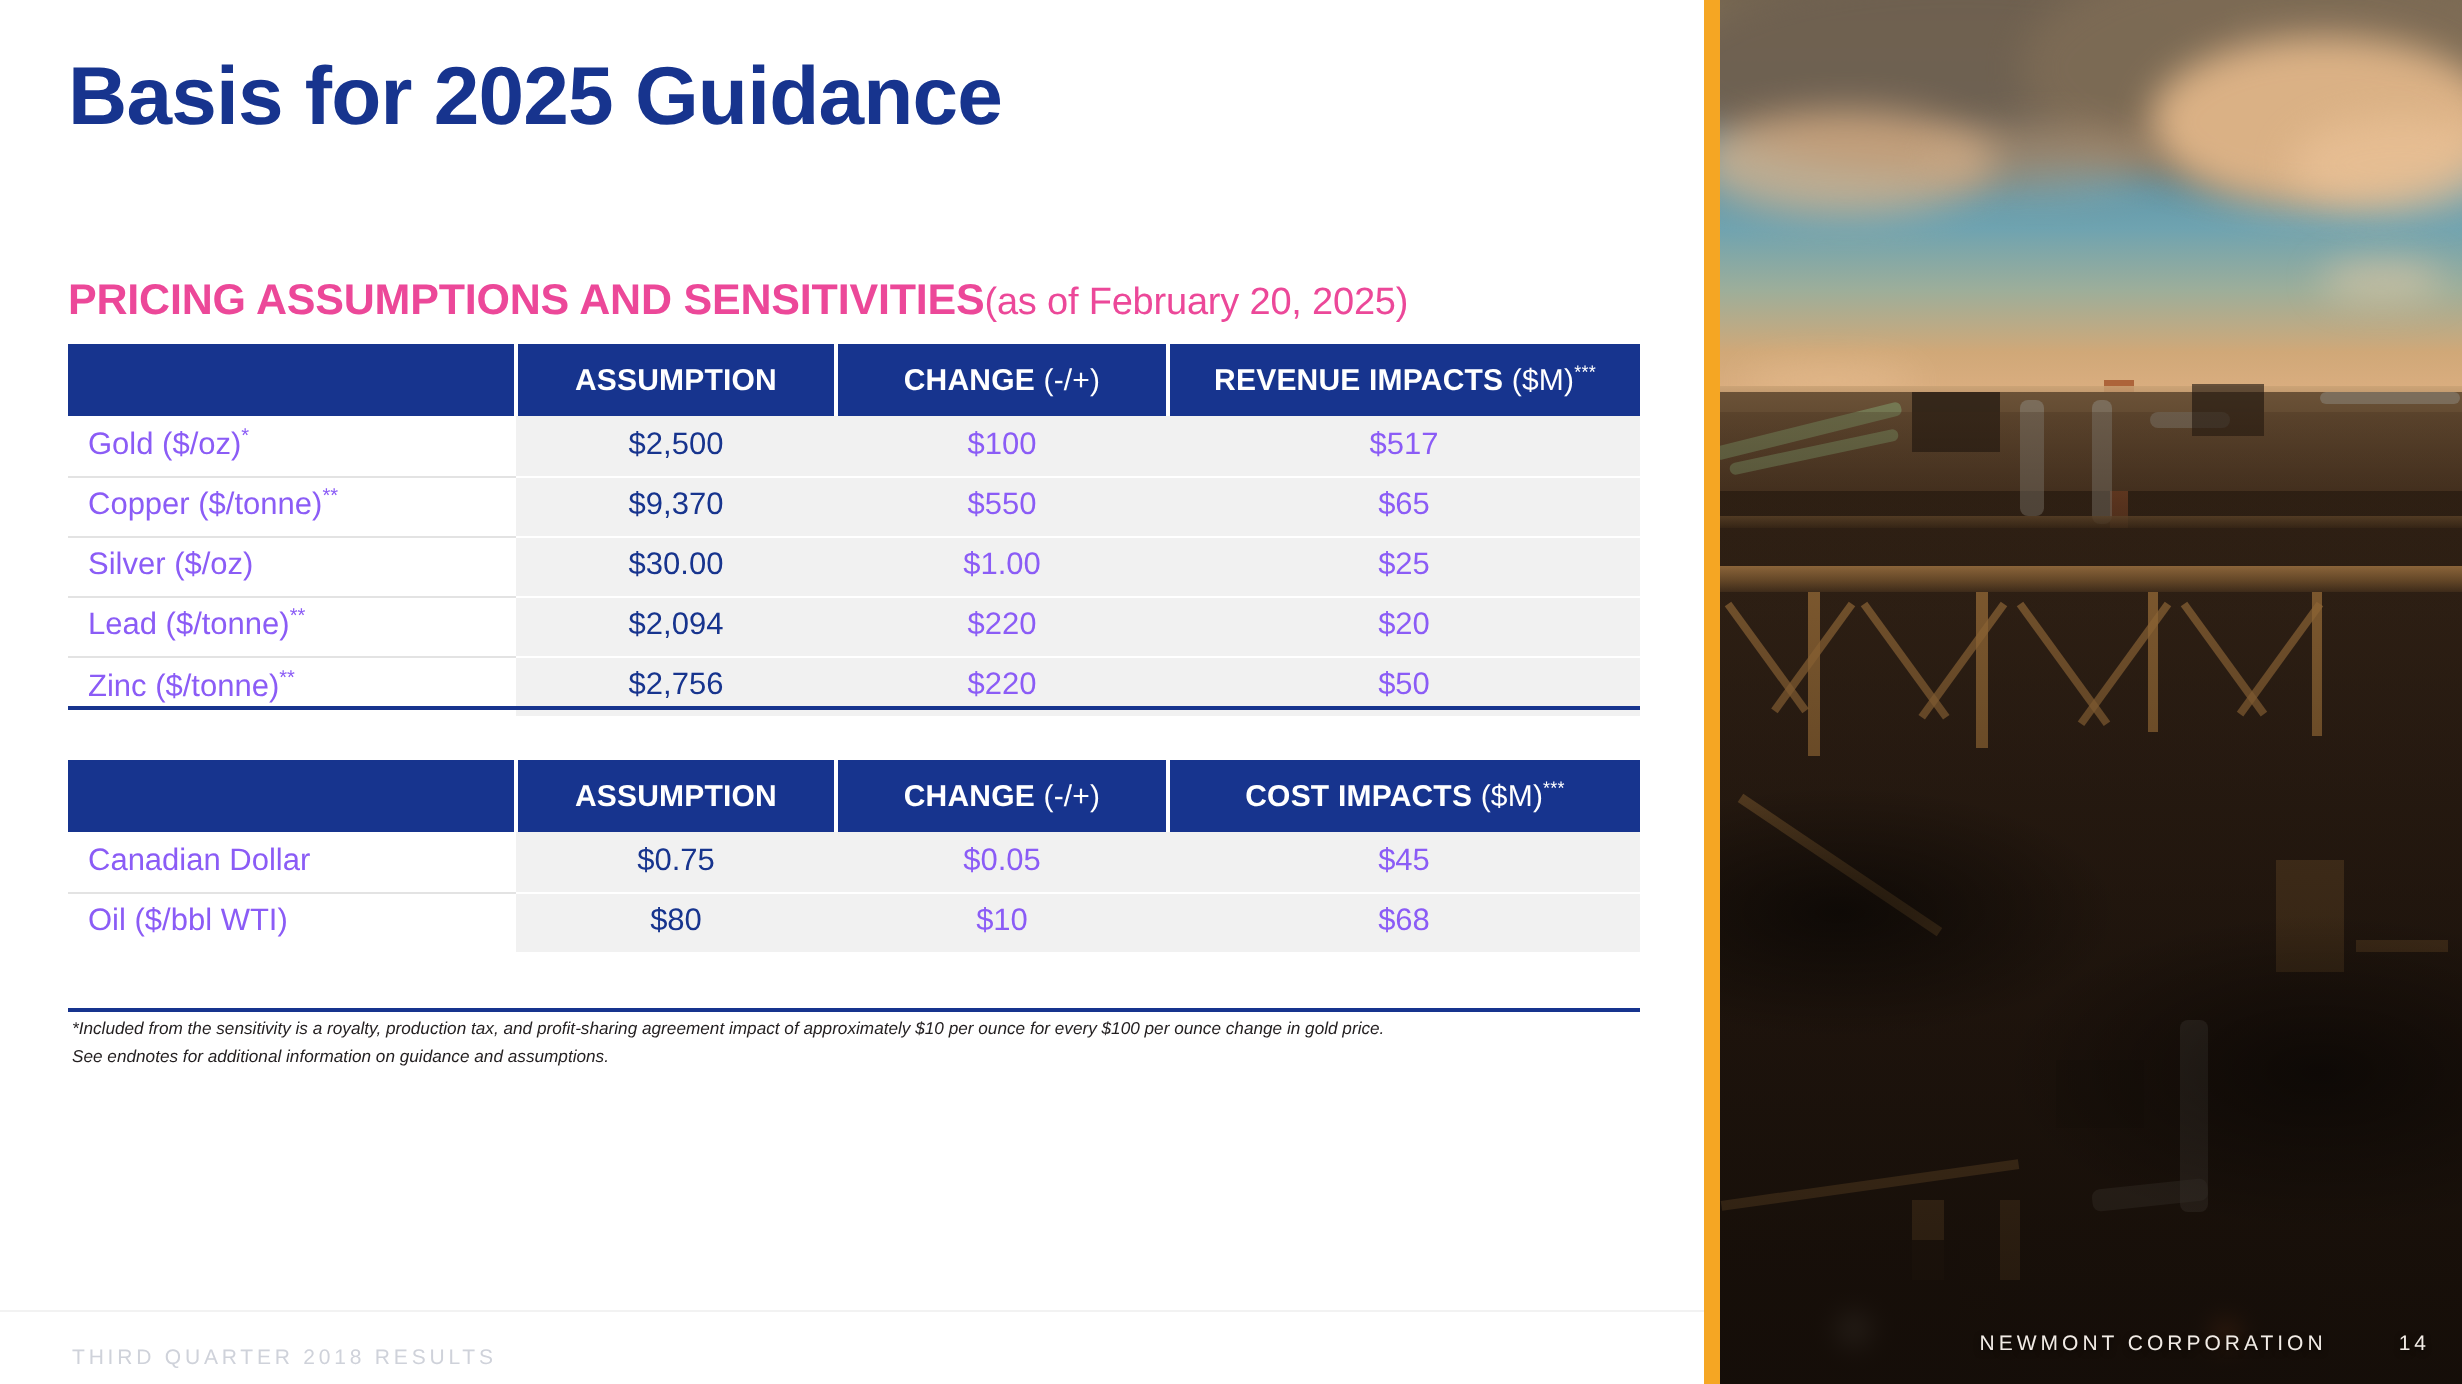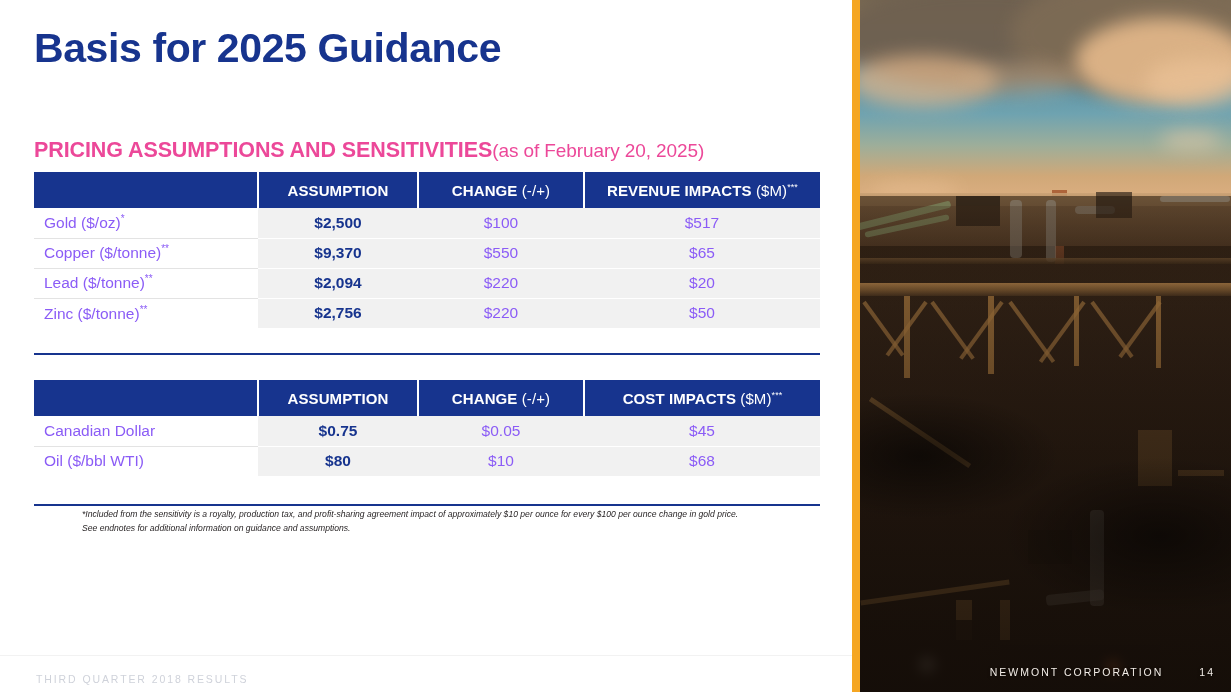--- a/index.html
+++ b/index.html
@@ -53,33 +53,33 @@
     vertical-align:middle; background:#f1f1f1;
     border-bottom:1px solid #ffffff;
     text-align:center;
   }
   .tbl tbody tr:last-child td { border-bottom:none; }
   .tbl tbody td.cell-label {
     background:#ffffff; text-align:left; padding-left:10px;
     border-bottom:1px solid #e3e3e3;
   }
   .tbl tbody tr:last-child td.cell-label { border-bottom:none; }
-  .tbl tbody td.cell-assum { color:#17348e; font-weight:bold; }
+  .tbl tbody td.cell-assum { color:#17348e; font-weight:normal; }
   .tbl tbody td sup { font-size:10px; }
 
   .tbl-underline { position:absolute; left:34px; width:786px; height:2px; background:#17348e; }
   .tbl-underline.u1 { top:353px; }
   .tbl-underline.u2 { top:504px; }
 
   
   .footnotes {
     position:absolute; left:36px; top:508px; width:760px;
     font-size:8.6px; font-style:italic; color:#231f20; line-height:1.62;
   }
-  .footnotes div { white-space:nowrap;margin-left:46px; }
+  .footnotes div { white-space:nowrap; }
 
   
   .footer-left {
     position:absolute; left:36px; top:673px;
     font-size:10.5px; letter-spacing:1.9px; color:#cfd2da; white-space:nowrap;
   }
   .footer-rule { position:absolute; left:0; top:655px; width:852px; height:1px; background:#f2f2f2; }
 
   
   .gold-stripe { position:absolute; left:852px; top:0; width:8px; height:692px; background:#f5a623; }
@@ -183,20 +183,26 @@
           <td class="cell-label"><span>Gold ($/oz)</span><sup>*</sup></td>
           <td class="cell-assum">$2,500</td>
           <td>$100</td>
           <td>$517</td>
         </tr>
         <tr>
           <td class="cell-label"><span>Copper ($/tonne)</span><sup>**</sup></td>
           <td class="cell-assum">$9,370</td>
           <td>$550</td>
           <td>$65</td>
+        </tr>
+        <tr>
+          <td class="cell-label"><span>Silver ($/oz)</span><sup></sup></td>
+          <td class="cell-assum">$30.00</td>
+          <td>$1.00</td>
+          <td>$25</td>
         </tr>
         <tr>
           <td class="cell-label"><span>Lead ($/tonne)</span><sup>**</sup></td>
           <td class="cell-assum">$2,094</td>
           <td>$220</td>
           <td>$20</td>
         </tr>
         <tr>
           <td class="cell-label"><span>Zinc ($/tonne)</span><sup>**</sup></td>
           <td class="cell-assum">$2,756</td>

